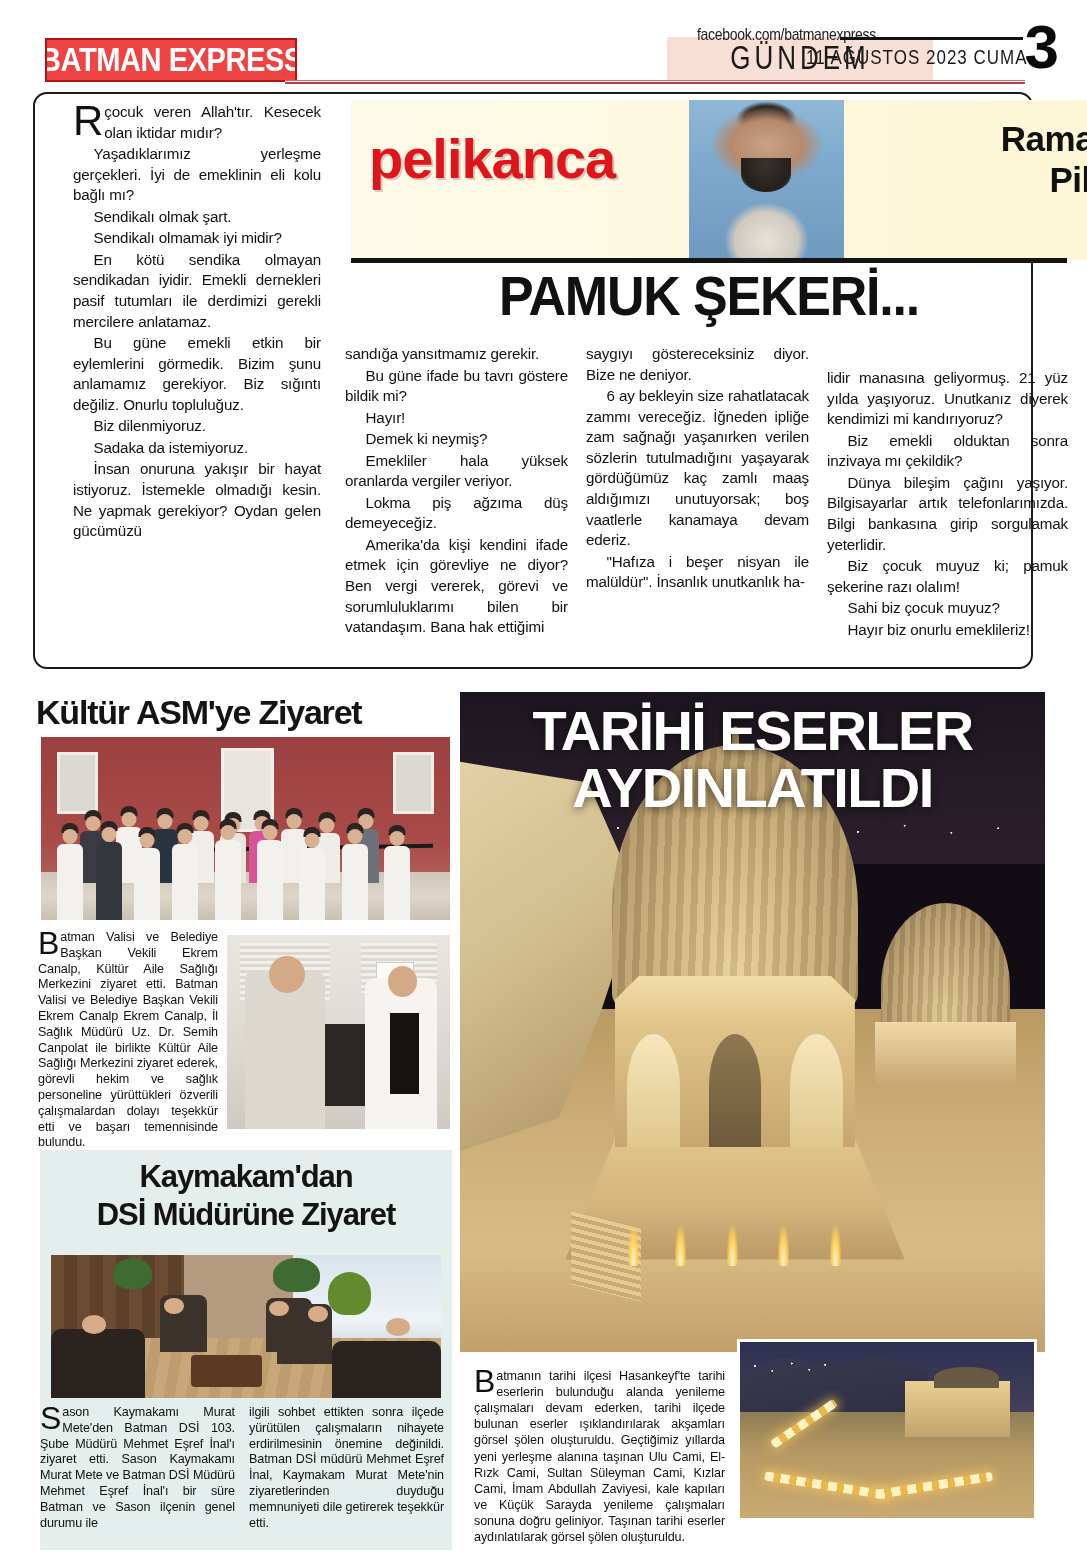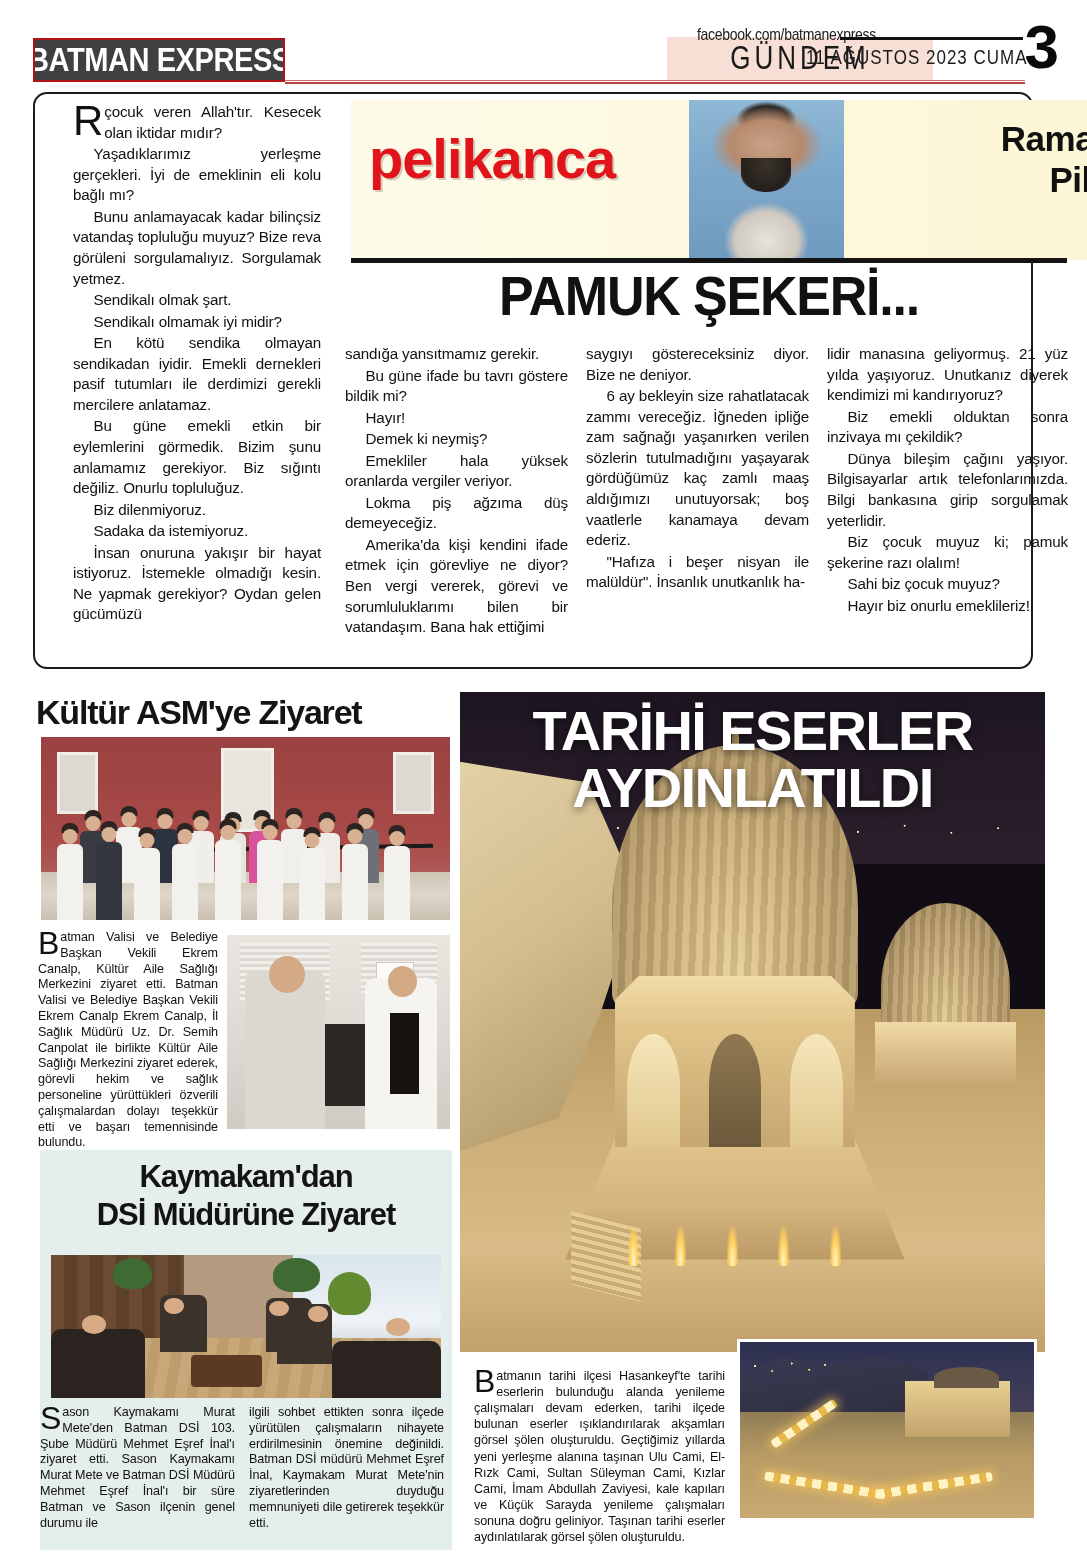--- a/index.html
+++ b/index.html
@@ -23,23 +23,23 @@
 
   
   .masthead {
     position: absolute;
     left: 0; top: 0;
     width: 1087px;
     height: 88px;
   }
   .logo-box {
     position: absolute;
-    left: 33px; top: 38px;
+    left: 45px; top: 38px;
     width: 252px; height: 44px;
-    background: #404040;
+    background: #ef4444;
     border: 2px solid #b01417;
     display: flex;
     align-items: center;
     justify-content: center;
     overflow: hidden;
   }
   .logo-text {
     color: #ffffff;
     font-family: "Liberation Sans", sans-serif;
     font-weight: bold;
@@ -210,21 +210,21 @@
     position: absolute;
     left: 310px; top: 250px;
     width: 724px; height: 315px;
     display: flex;
     gap: 0px;
   }
   .opinion-cols .col {
     width: 241px;
     padding-right: 18px;
   }
-  .opinion-cols .col:last-child { padding-right: 0; }
+  .opinion-cols .col:last-child { padding-right: 0; margin-top: 24px; }
 
   
   .kultur-head {
     position: absolute;
     left: 36px; top: 693px;
     width: 420px;
     font-size: 34px;
     font-weight: bold;
     letter-spacing: -1.2px;
     color: #141414;
@@ -551,21 +551,20 @@
         <div>Ramazan</div>
         <div>Pilatin</div>
       </div>
     </div>
     <div class="banner-rule"></div>
     <div class="article-title">PAMUK ŞEKERİ...</div>
 
     <div class="opinion-left justi">
       <p class="noind dropcap-wrap"><span class="dropcap">R</span><span>çocuk veren Allah'tır. Kesecek olan iktidar mıdır?</span></p>
       <p>Yaşadıklarımız yerleşme gerçekleri. İyi de emeklinin eli kolu bağlı mı?</p>
-      <p>Bunu anlamayacak kadar bilinçsiz vatandaş topluluğu muyuz? Bize reva görüleni sorgulamalıyız. Sorgulamak yetmez.</p>
       <p>Sendikalı olmak şart.</p>
       <p>Sendikalı olmamak iyi midir?</p>
       <p>En kötü sendika olmayan sendikadan iyidir. Emekli dernekleri pasif tutumları ile derdimizi gerekli mercilere anlatamaz.</p>
       <p>Bu güne emekli etkin bir eylemlerini görmedik. Bizim şunu anlamamız gerekiyor. Biz sığıntı değiliz. Onurlu topluluğuz.</p>
       <p>Biz dilenmiyoruz.</p>
       <p>Sadaka da istemiyoruz.</p>
       <p>İnsan onuruna yakışır bir hayat istiyoruz. İstemekle olmadığı kesin. Ne yapmak gerekiyor? Oydan gelen gücümüzü</p>
     </div>
 
     <div class="opinion-cols">

